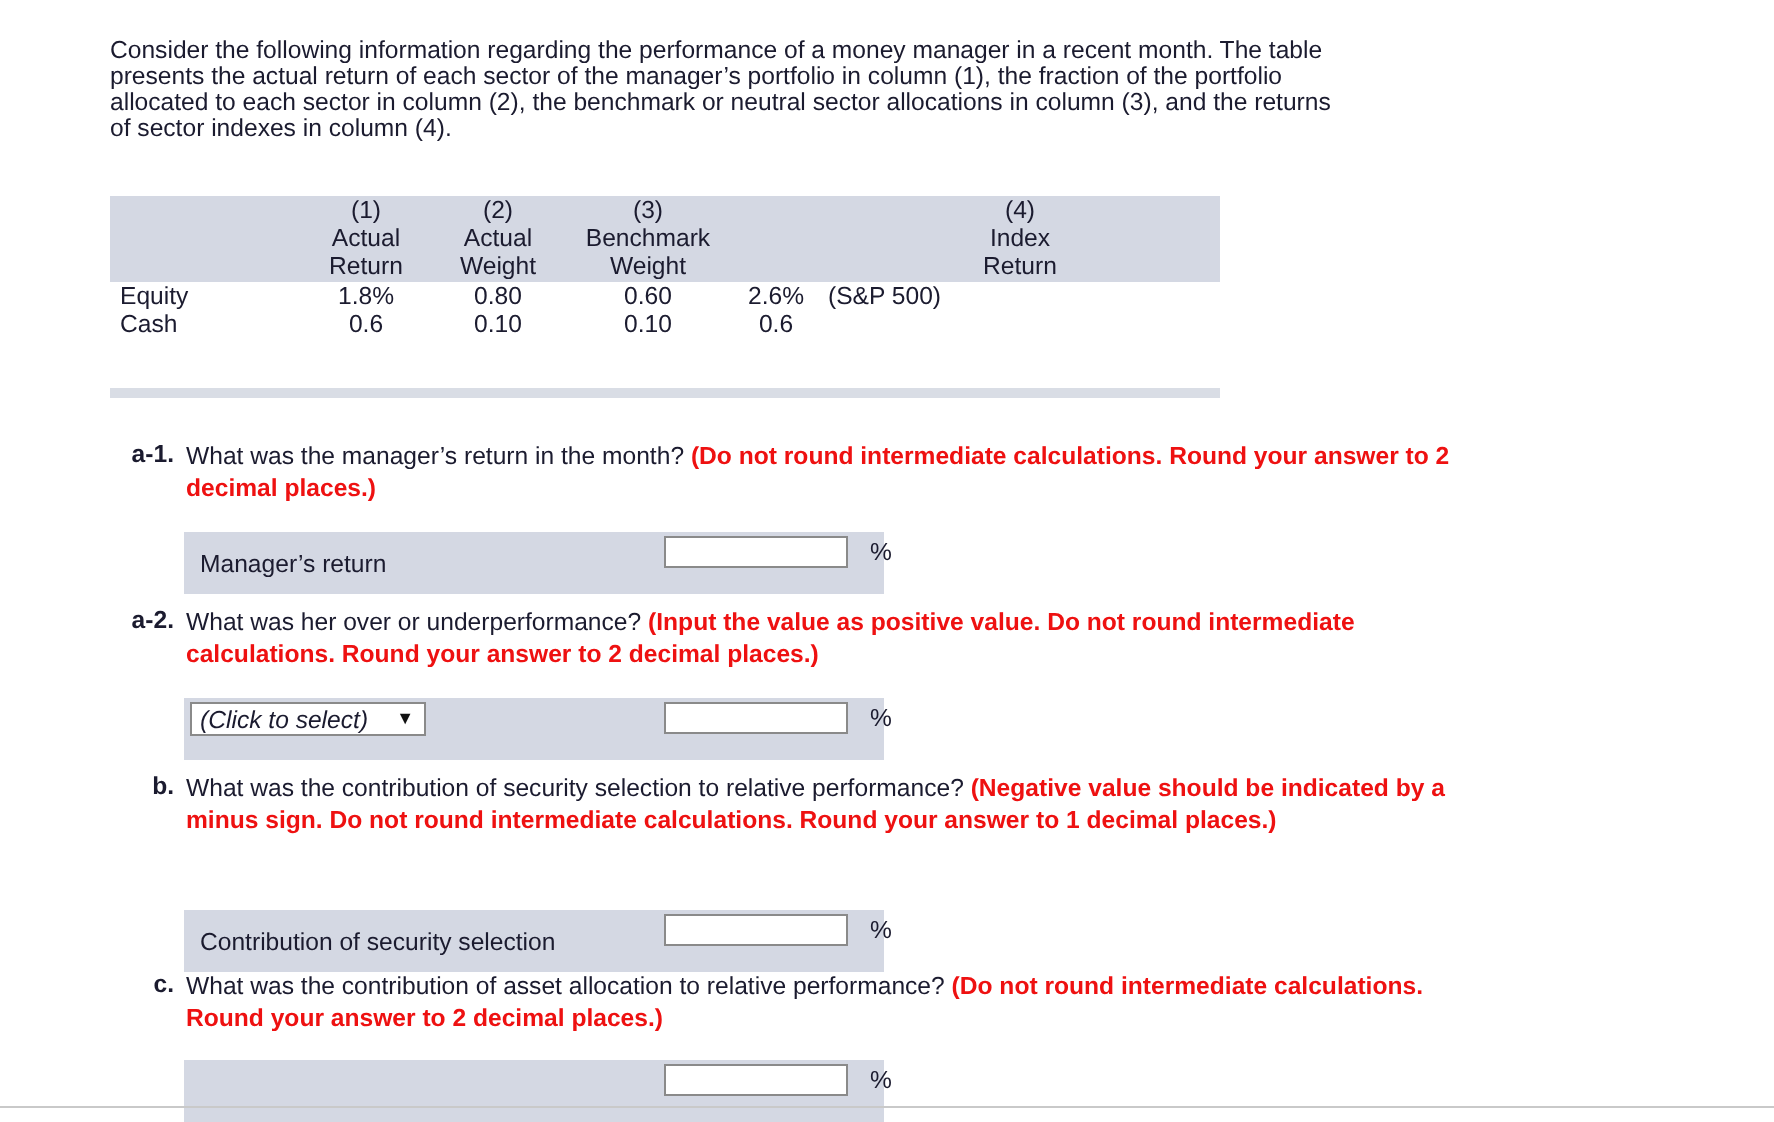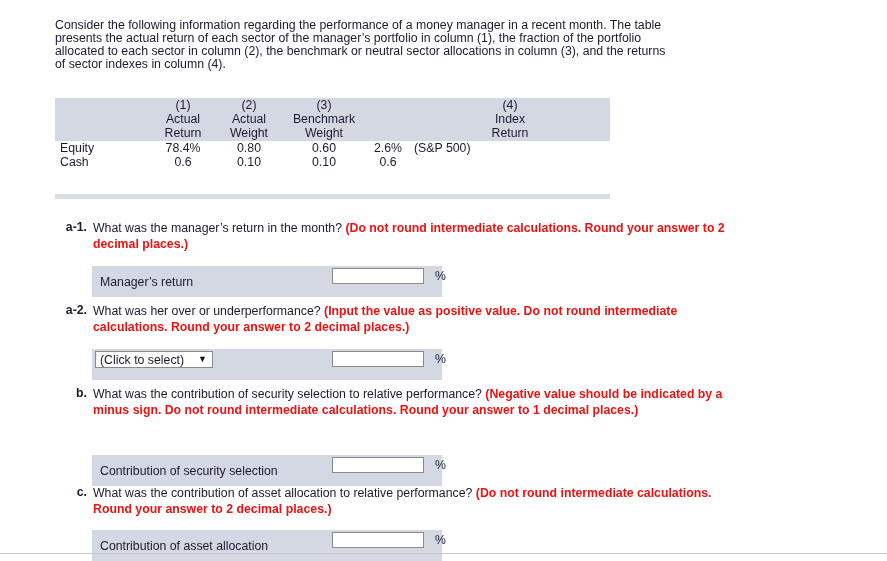--- a/index.html
+++ b/index.html
@@ -152,20 +152,21 @@
     box-sizing: border-box;
     display: flex;
     align-items: center;
     justify-content: space-between;
   }
   .sel-text {
     font-size: 12.3px;
     color: #1b1b2f;
     padding-left: 4px;
     white-space: nowrap;
+    font-style: italic;
   }
   .sel-arrow {
     font-size: 9px;
     color: #111;
     padding-right: 5px;
     line-height: 1;
   }
 
   
   .bottom-rule {
@@ -207,21 +208,21 @@
         <th class="c4">
           <span class="hdr-line">(4)</span>
           <span class="hdr-line">Index</span>
           <span class="hdr-line">Return</span>
         </th>
       </tr>
     </thead>
     <tbody>
       <tr>
         <td class="lbl">Equity</td>
-        <td class="num">78.4%</td>
+        <td class="num">1.8%</td>
         <td class="num">0.80</td>
         <td class="num">0.60</td>
         <td class="num">2.6%</td>
         <td class="idx">(S&amp;P 500)</td>
       </tr>
       <tr>
         <td class="lbl">Cash</td>
         <td class="num">0.6</td>
         <td class="num">0.10</td>
         <td class="num">0.10</td>
@@ -263,19 +264,18 @@
     <span class="answer-label">Contribution of security selection</span>
     <input class="answer-input" style="left: 240px; top: 2px;" type="text" value="">
     <span class="pct" style="left:343px; top:3px;">%</span>
   </div>
 
   <div class="qblock" style="left:55px; top:485px; width:670px;">
     <div class="qlabel">c.</div>
     <div class="qtext"><span>What was the contribution of asset allocation to relative performance? </span><span class="hint">(Do not round intermediate calculations. Round your answer to 2 decimal places.)</span></div>
   </div>
   <div class="answer-row" style="left:92px; top:530px; width:350px;">
-    <span class="answer-label">Contribution of asset allocation</span>
     <input class="answer-input" style="left: 240px; top: 2px;" type="text" value="">
     <span class="pct" style="left:343px; top:3px;">%</span>
   </div>
 
   <div class="bottom-rule"></div>
 </div>
 
 </body></html>

